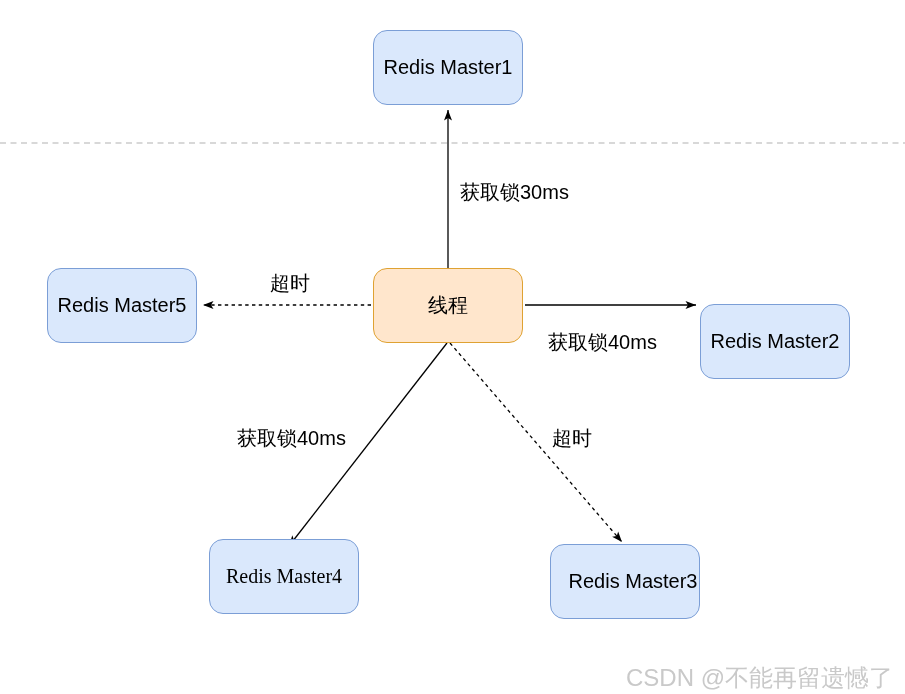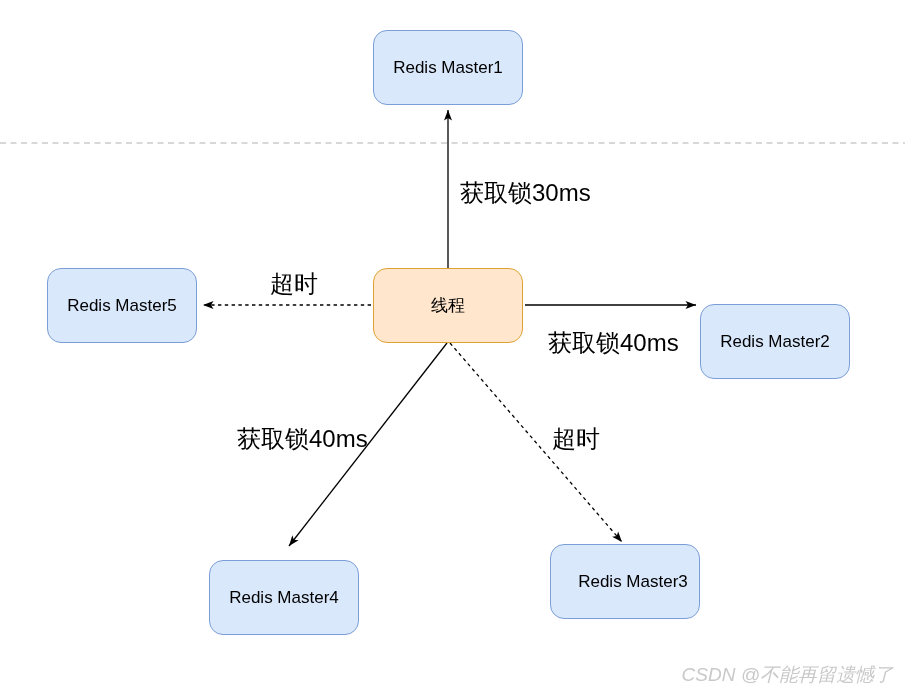--- a/index.html
+++ b/index.html
@@ -41,47 +41,46 @@
     fill: none;
   }
   .arrowhead-path { fill: var(--edge-color); }
   .node {
     position: absolute;
     width: 150px; height: 75px;
     border-radius: 14px;
     display: flex;
     align-items: center;
     justify-content: center;
-    font-size: 17px;
+    font-size: 20px;
     color: var(--label-color);
     text-align: center;
     white-space: nowrap;
   }
   .node-blue {
     background: var(--blue-fill);
     border: 1.5px solid var(--blue-stroke);
   }
   .node-orange {
     background: var(--orange-fill);
     border: 1.5px solid var(--orange-stroke);
   }
   .edge-label {
     position: absolute;
-    font-size: 24px;
+    font-size: 20px;
     line-height: 23px;
     color: var(--label-color);
     white-space: nowrap;
   }
   .watermark {
     position: absolute;
     right: 12px; top: 662px;
-    font-size: 19px;
+    font-size: 24px;
     color: var(--watermark-color);
     white-space: nowrap;
-    font-style: italic;
   }
 </style>
 </head>
 <body>
 
 <div class="canvas">
 
   <svg class="edges-svg" viewBox="0 0 905 694" xmlns="http://www.w3.org/2000/svg">
     <defs>
       <marker id="arrowhead" markerUnits="userSpaceOnUse" markerWidth="12" markerHeight="10" refX="11" refY="5" orient="auto">
@@ -111,21 +110,21 @@
   </div>
 
   <div class="node node-orange" style="left:373px; top:268px;">
     <span>线程</span>
   </div>
 
   <div class="node node-blue" style="left:700px; top:268px;margin-top:36px;">
     <span>Redis Master2</span>
   </div>
 
-  <div class="node node-blue" style="left:209px; top:560px;">
+  <div class="node node-blue" style="left:209px; top:539px;font-family:Liberation Serif, serif;">
     <span>Redis Master4</span>
   </div>
 
   <div class="node node-blue" style="left:550px; top:544px;padding-left:16px;">
     <span>Redis Master3</span>
   </div>
 
   <div class="edge-label" style="left:460px; top:181px;">获取锁30ms</div>
 
   <div class="edge-label" style="left:270px; top:272px;">超时</div>

